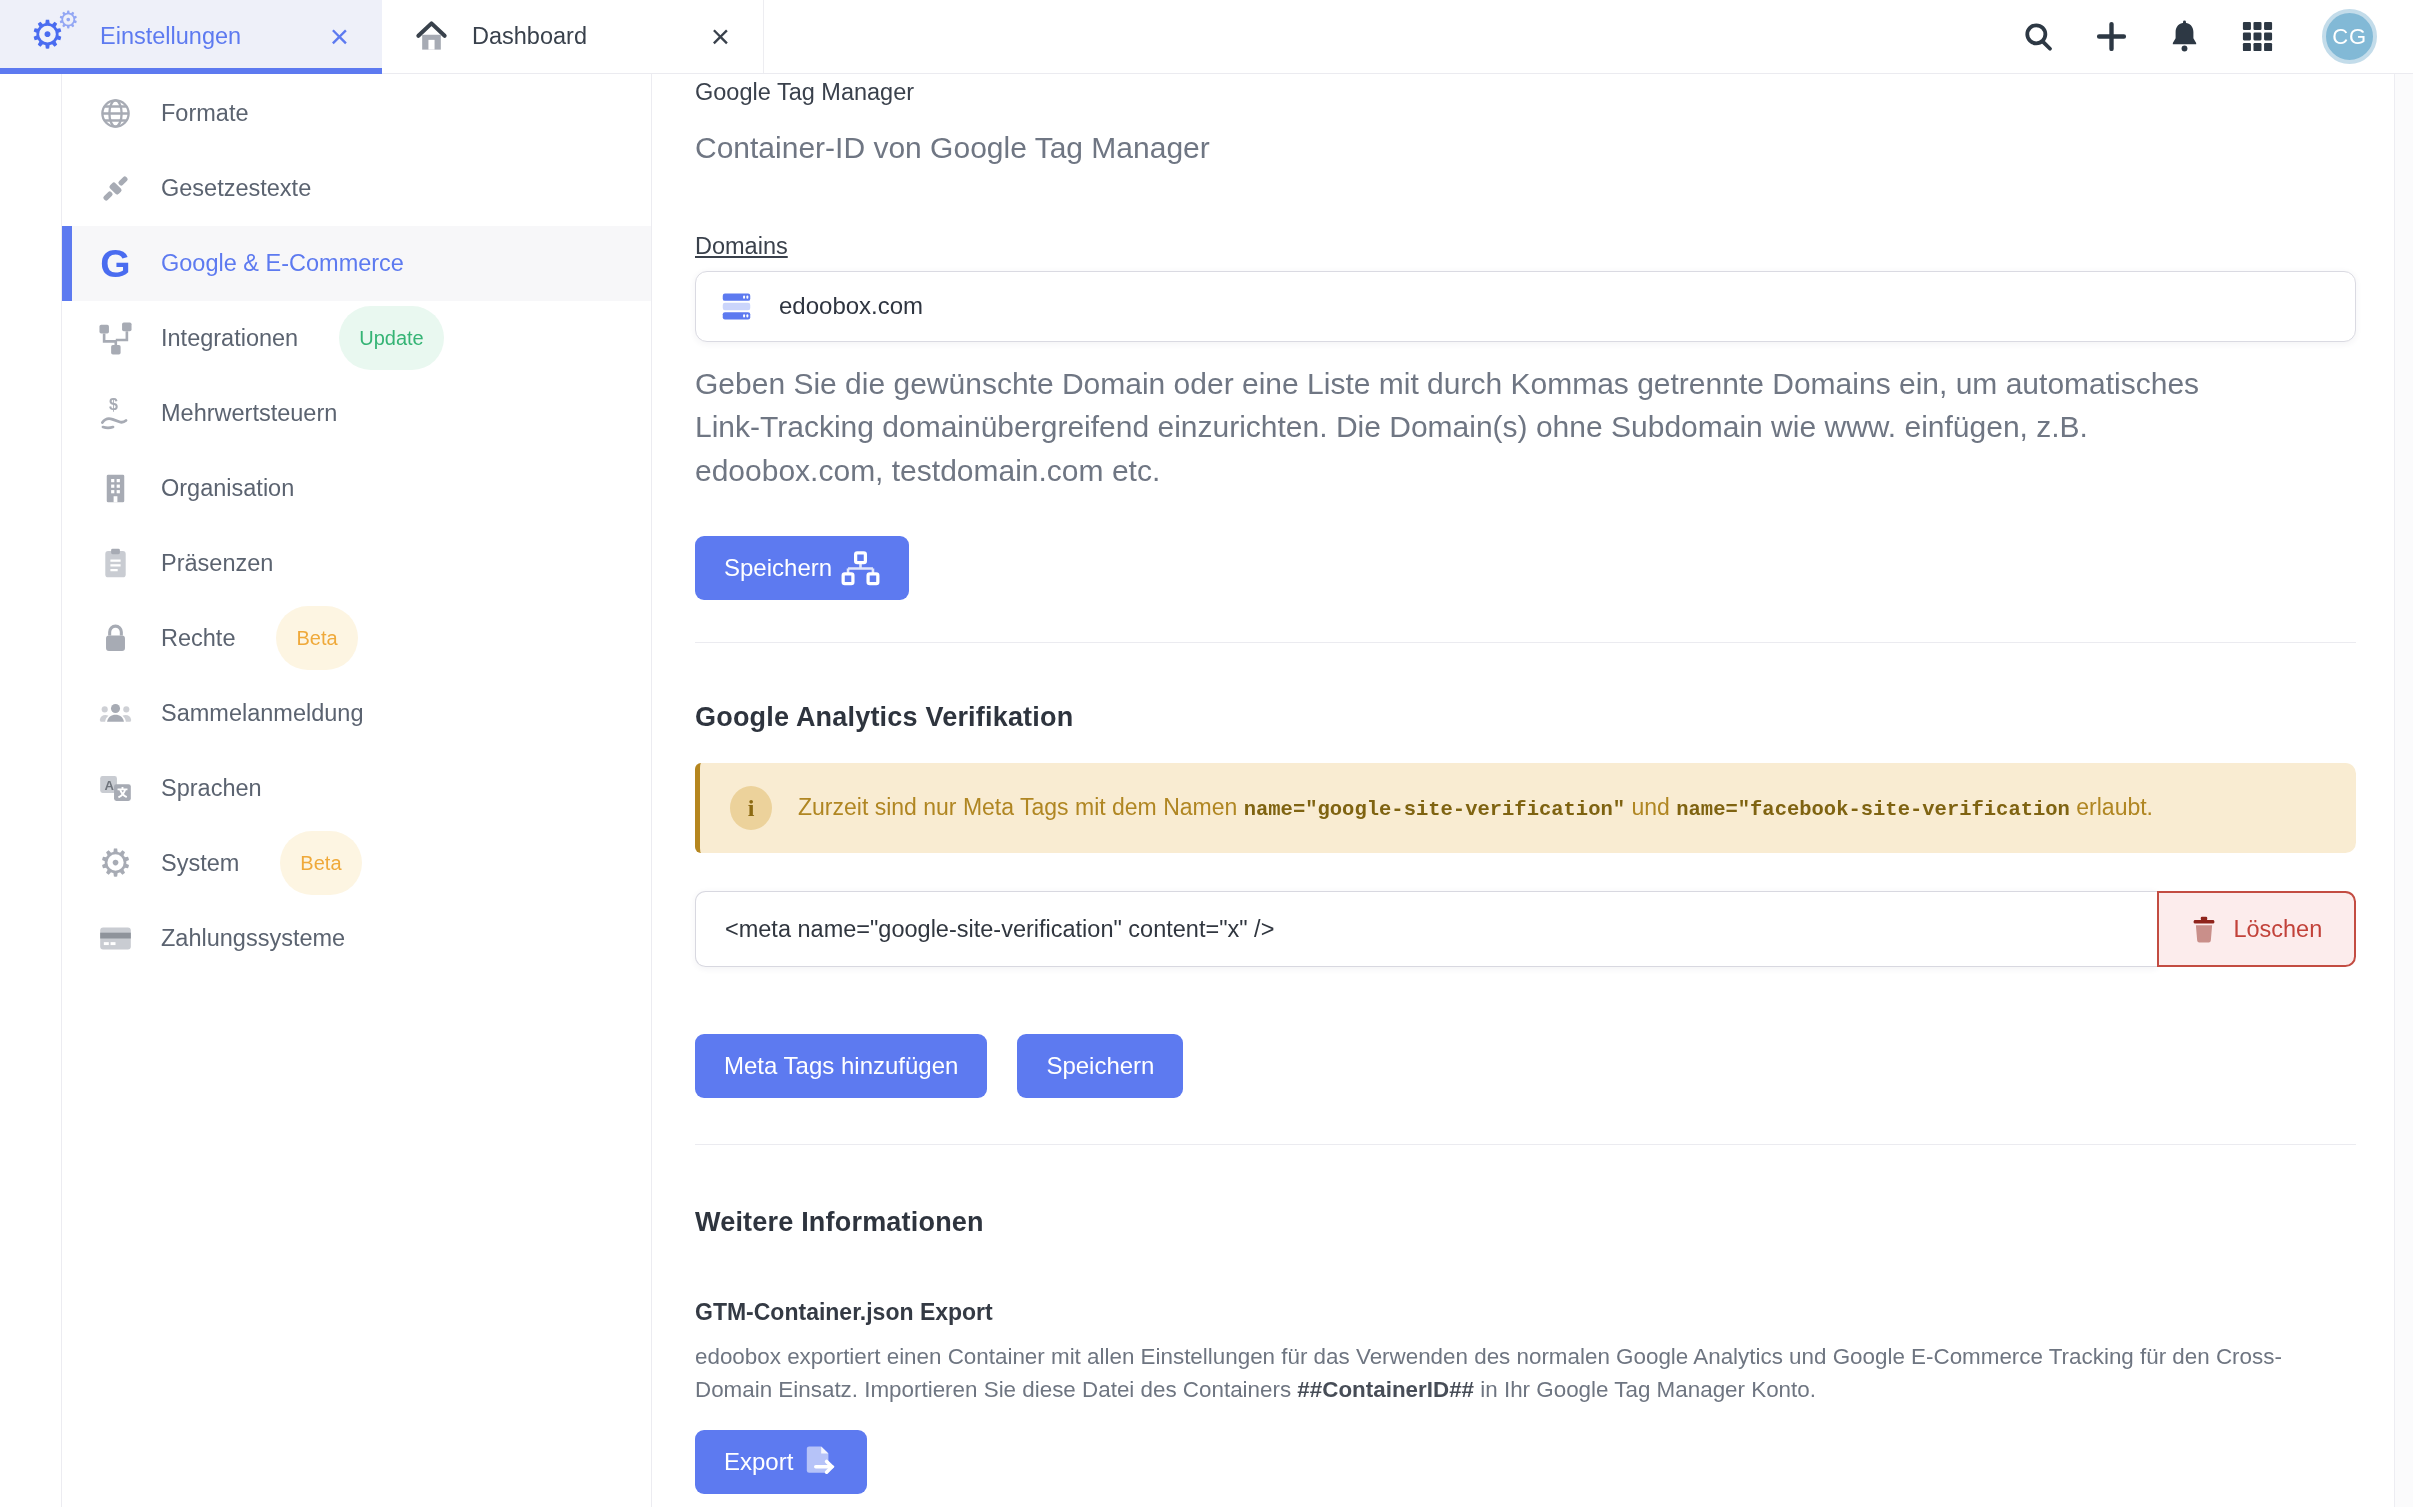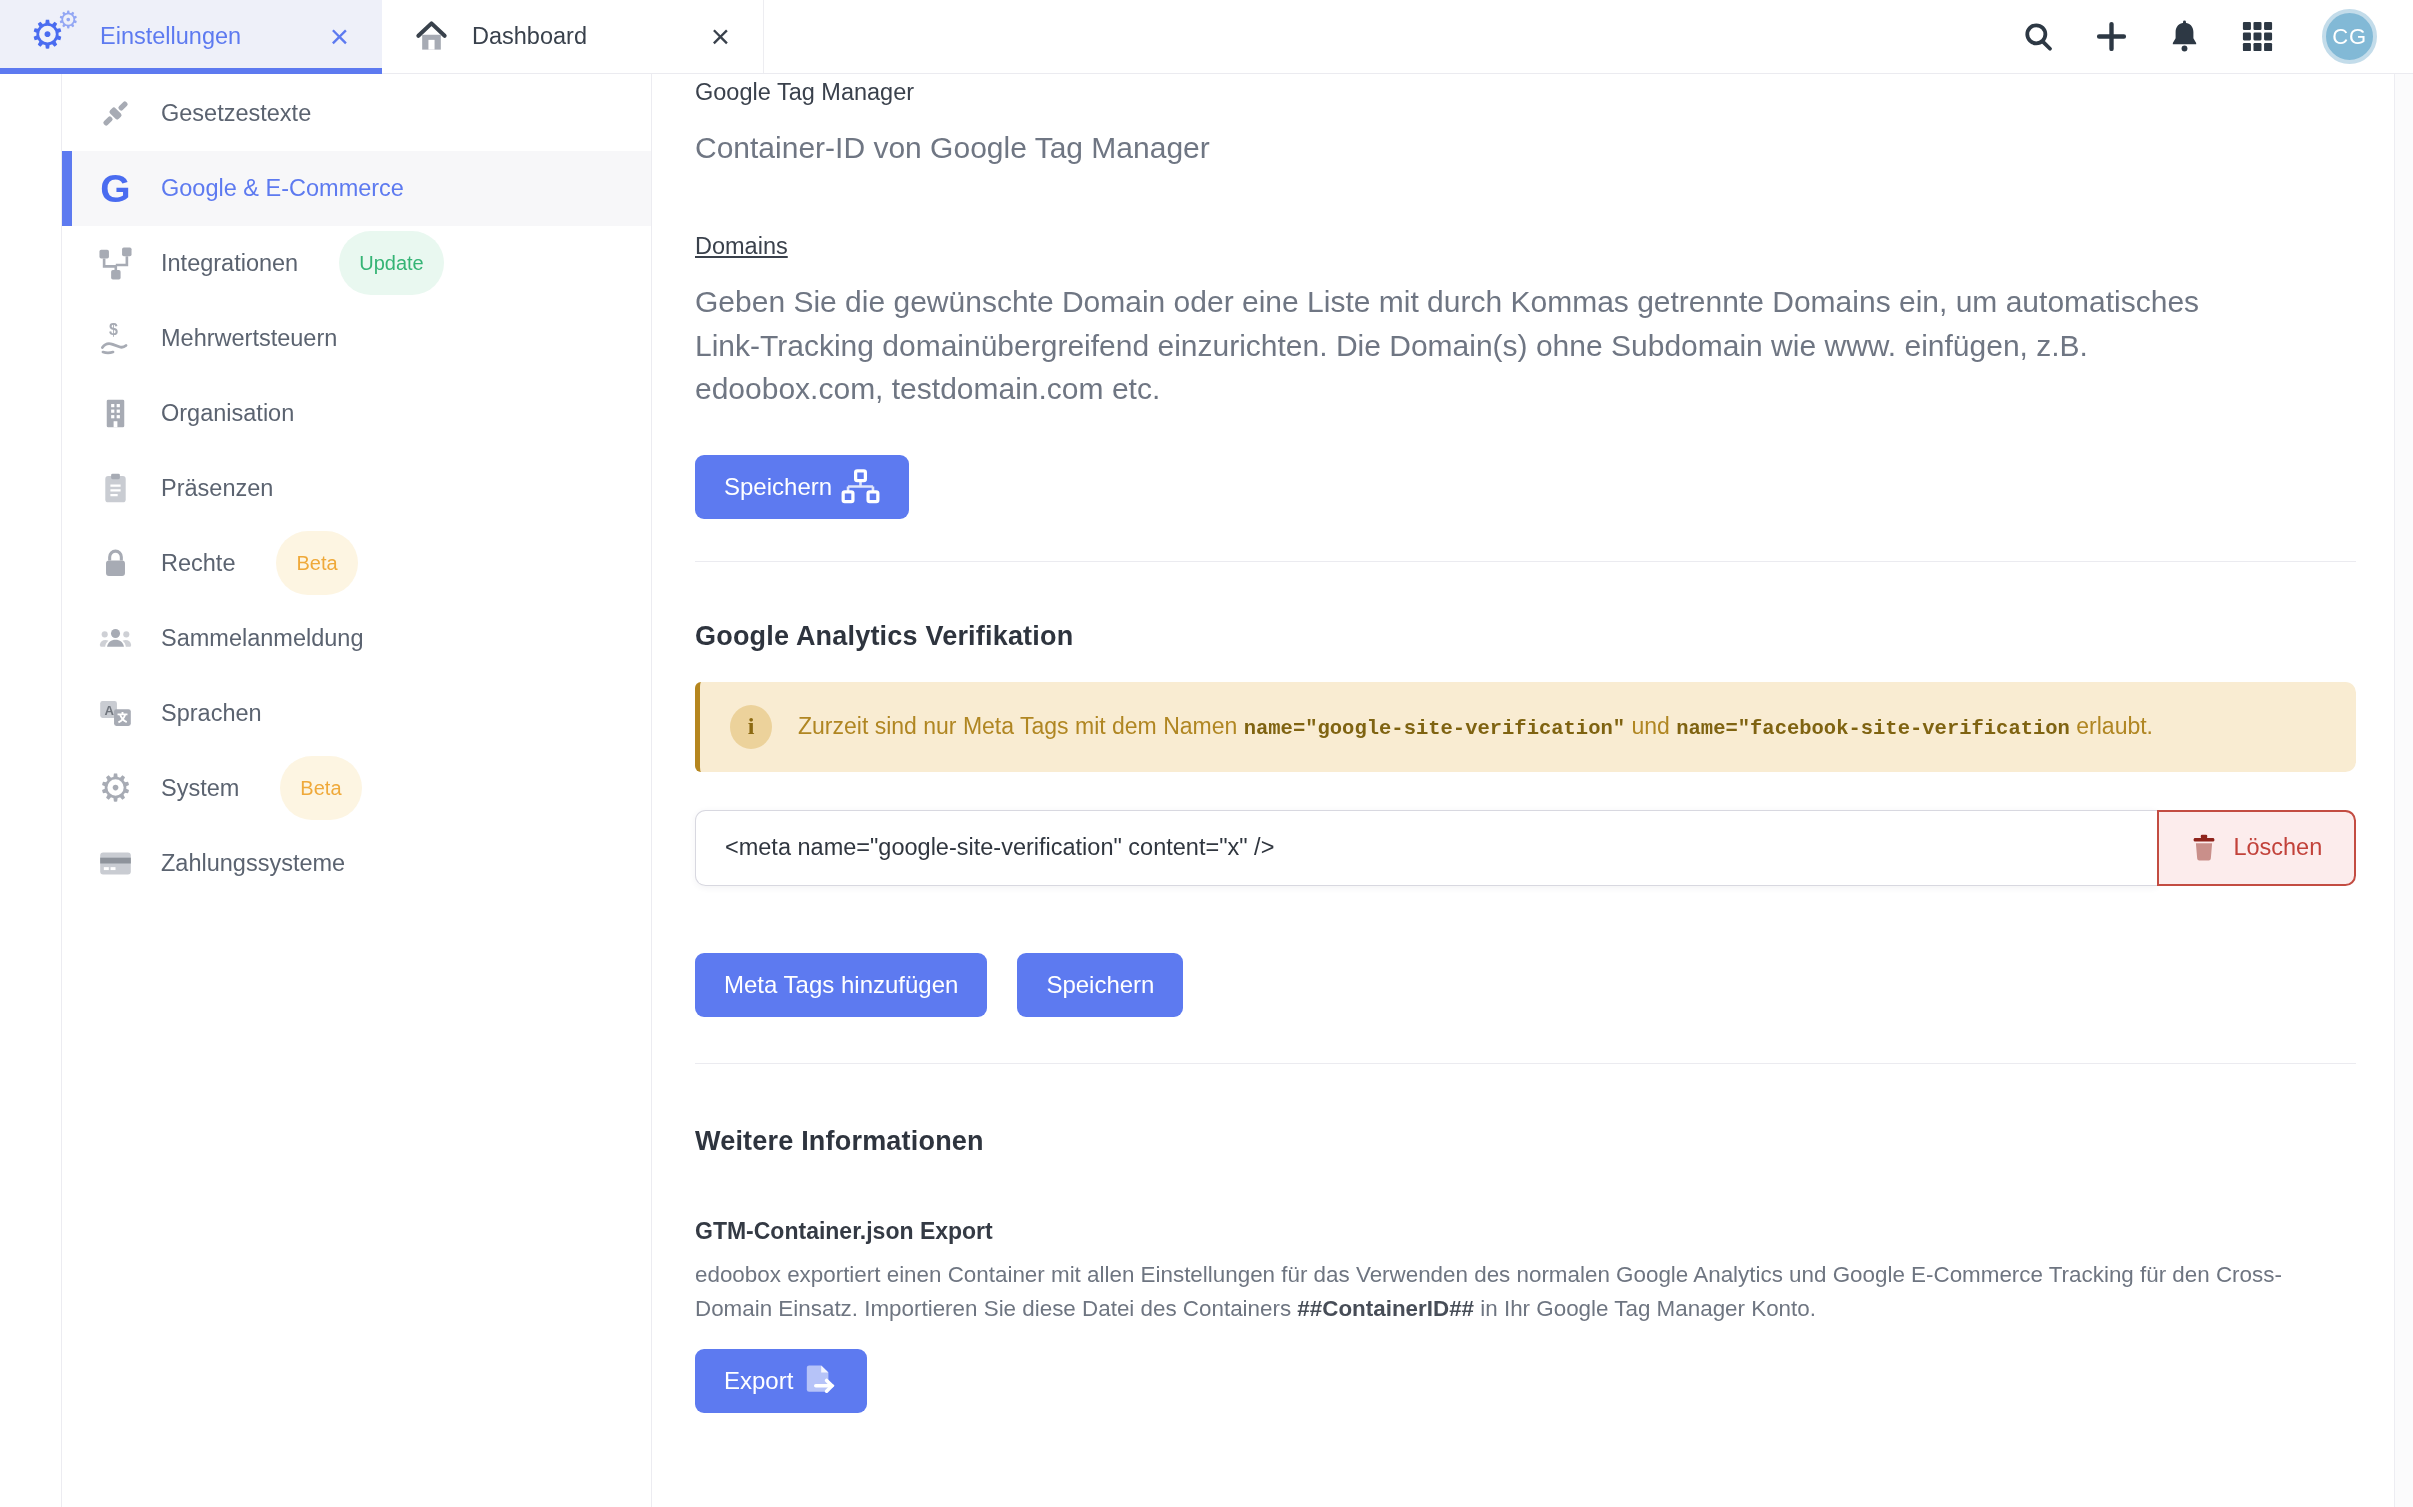--- a/index.html
+++ b/index.html
@@ -225,20 +225,30 @@
           <rect x="16.5" y="16.5" width="5.5" height="5.5" rx="0.8"></rect>
       </svg>
     </span>
     <span class="avatar">CG</span>
   </div>
 </div>
 
 <div class="layout">
   <aside class="sidebar">
 
+    <div class="nav-item">
+      <span class="nav-icon">
+        <svg viewBox="0 0 24 24" width="35" height="35" fill="none" stroke="#a7abb4" stroke-width="1.6">
+          <circle cx="12" cy="12" r="9"></circle>
+            <ellipse cx="12" cy="12" rx="4.2" ry="9"></ellipse>
+          <path d="M3 12h18M4.3 7.2h15.4M4.3 16.8h15.4"></path>
+        </svg>
+      </span>
+      <span class="nav-label">Formate</span>
+    </div>
 
     <div class="nav-item">
       <span class="nav-icon">
         <svg viewBox="0 0 24 24" width="35" height="35" fill="#a7abb4">
           <g transform="rotate(45 12 12)">
             <rect x="10.2" y="1.2" width="3.6" height="7" rx="1.4"></rect>
             <rect x="10.2" y="15.8" width="3.6" height="7" rx="1.4"></rect>
             <rect x="7.8" y="9.4" width="8.4" height="5.2" rx="1.6"></rect>
           </g>
         </svg>
@@ -375,20 +385,36 @@
 
   </aside>
 
   <main class="content">
     <div class="content-inner">
 
       <div class="field-label">Google Tag Manager</div>
       <div class="helper">Container-ID von Google Tag Manager</div>
 
       <div class="field-label label-gap">Domains</div>
+      <div class="text-input">
+        <span class="input-icon">
+          <svg viewBox="0 0 24 24" width="33" height="33">
+            <rect x="2" y="2.5" width="20" height="5.4" rx="1.6" fill="#5d7af0"></rect>
+            <rect x="2" y="9.3" width="20" height="5.4" rx="1.6" fill="#cbd5fb"></rect>
+            <rect x="2" y="16.1" width="20" height="5.4" rx="1.6" fill="#5d7af0"></rect>
+            <g fill="#fff">
+              <rect x="16.8" y="4" width="1.4" height="2.4" rx="0.7"></rect>
+                <rect x="19.2" y="4" width="1.4" height="2.4" rx="0.7"></rect>
+              <rect x="16.8" y="17.6" width="1.4" height="2.4" rx="0.7"></rect>
+                <rect x="19.2" y="17.6" width="1.4" height="2.4" rx="0.7"></rect>
+            </g>
+          </svg>
+        </span>
+        <input type="text" value="edoobox.com" style="">
+      </div>
       <div class="helper">Geben Sie die gewünschte Domain oder eine Liste mit durch Kommas getrennte Domains ein, um automatisches Link-Tracking domainübergreifend einzurichten. Die Domain(s) ohne Subdomain wie www. einfügen, z.B. edoobox.com, testdomain.com etc.</div>
 
       <div class="save-row">
         <button class="btn">
           <span>Speichern</span>
           <span class="input-icon">
             <svg viewBox="0 0 36 32" width="39" height="35">
               <g stroke="#dfe5fb" stroke-width="2.4" fill="none">
                 <path d="M18 10.5v5.5M6.5 16h23M6.5 16v5M29.5 16v5"></path>
               </g>

